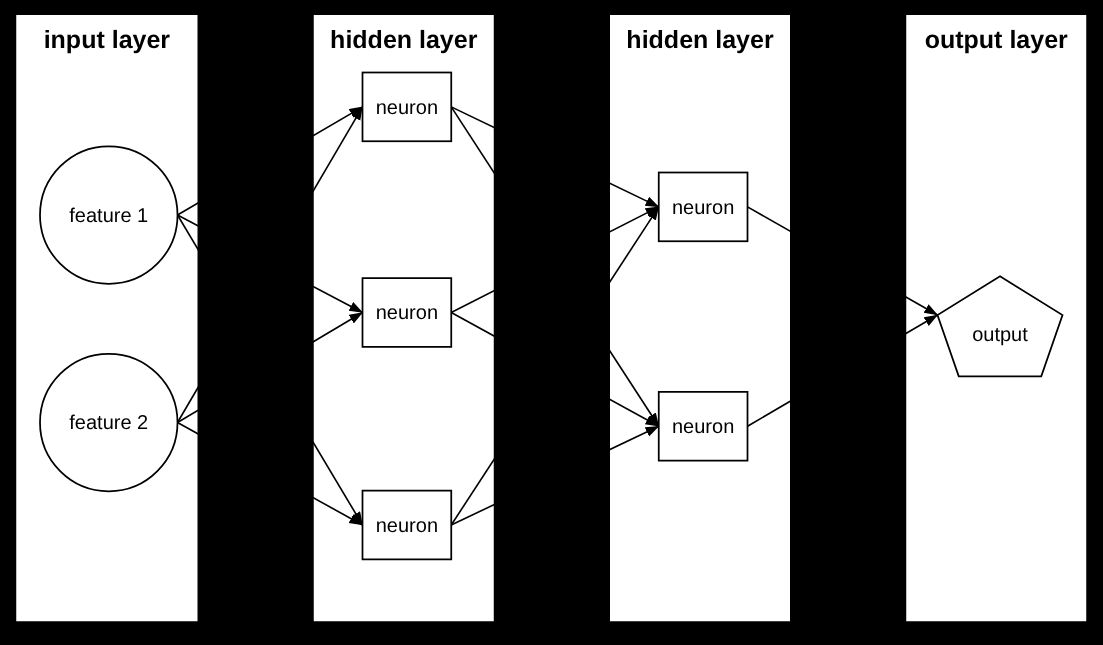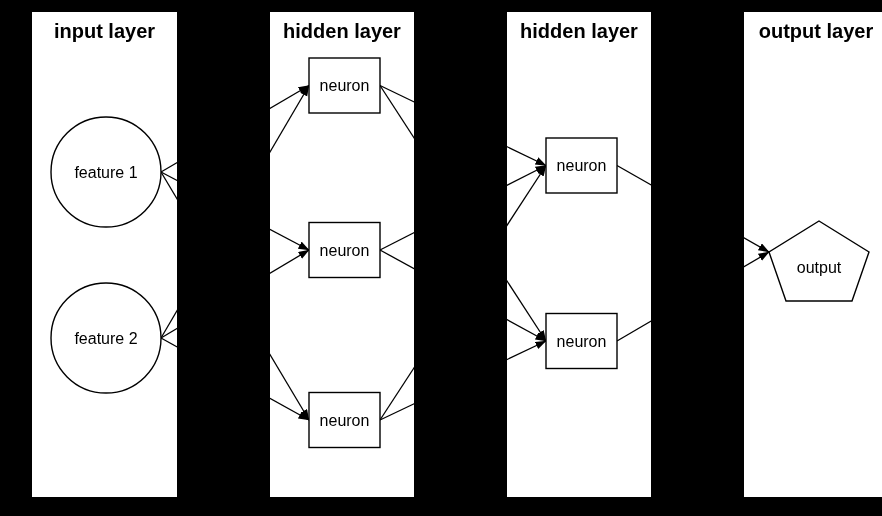--- a/index.html
+++ b/index.html
@@ -9,21 +9,20 @@
     width: 882px;
     height: 516px;
     overflow: hidden;
     font-family: "Liberation Sans", sans-serif;
   }
   .stage {
     position: relative;
     width: 758px;
     height: 516px;
     background: #000000;
-    padding-left: 19px;
   }
   svg text {
     font-family: "Liberation Sans", sans-serif;
     fill: #000000;
   }
   svg text.panel-title {
     font-size: 20px;
     font-weight: bold;
   }
   svg text.node-label {

